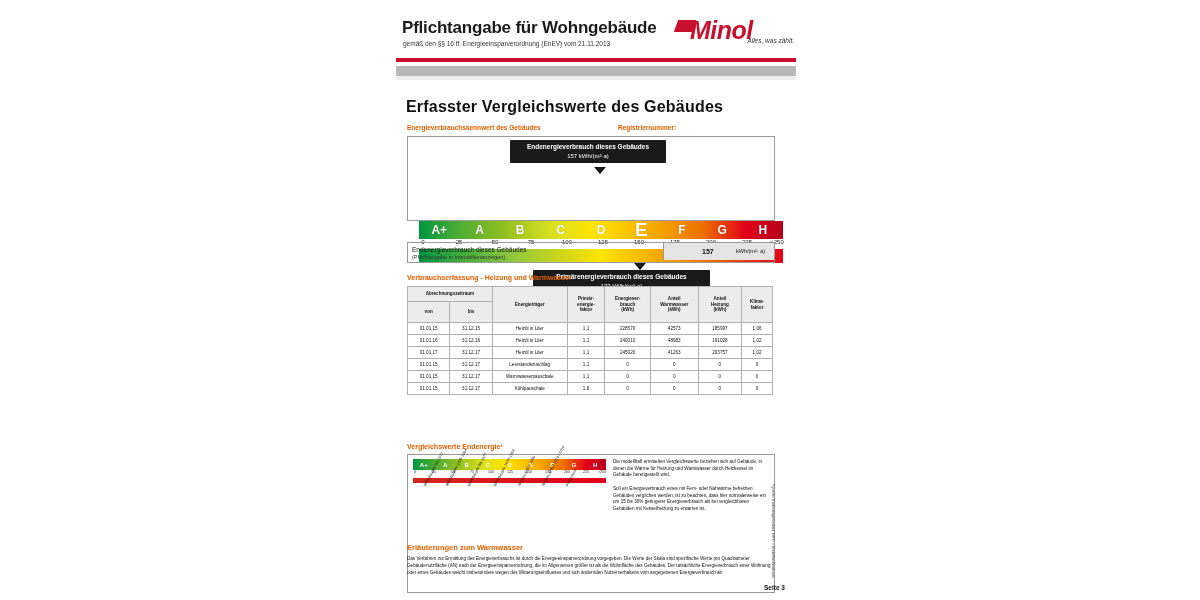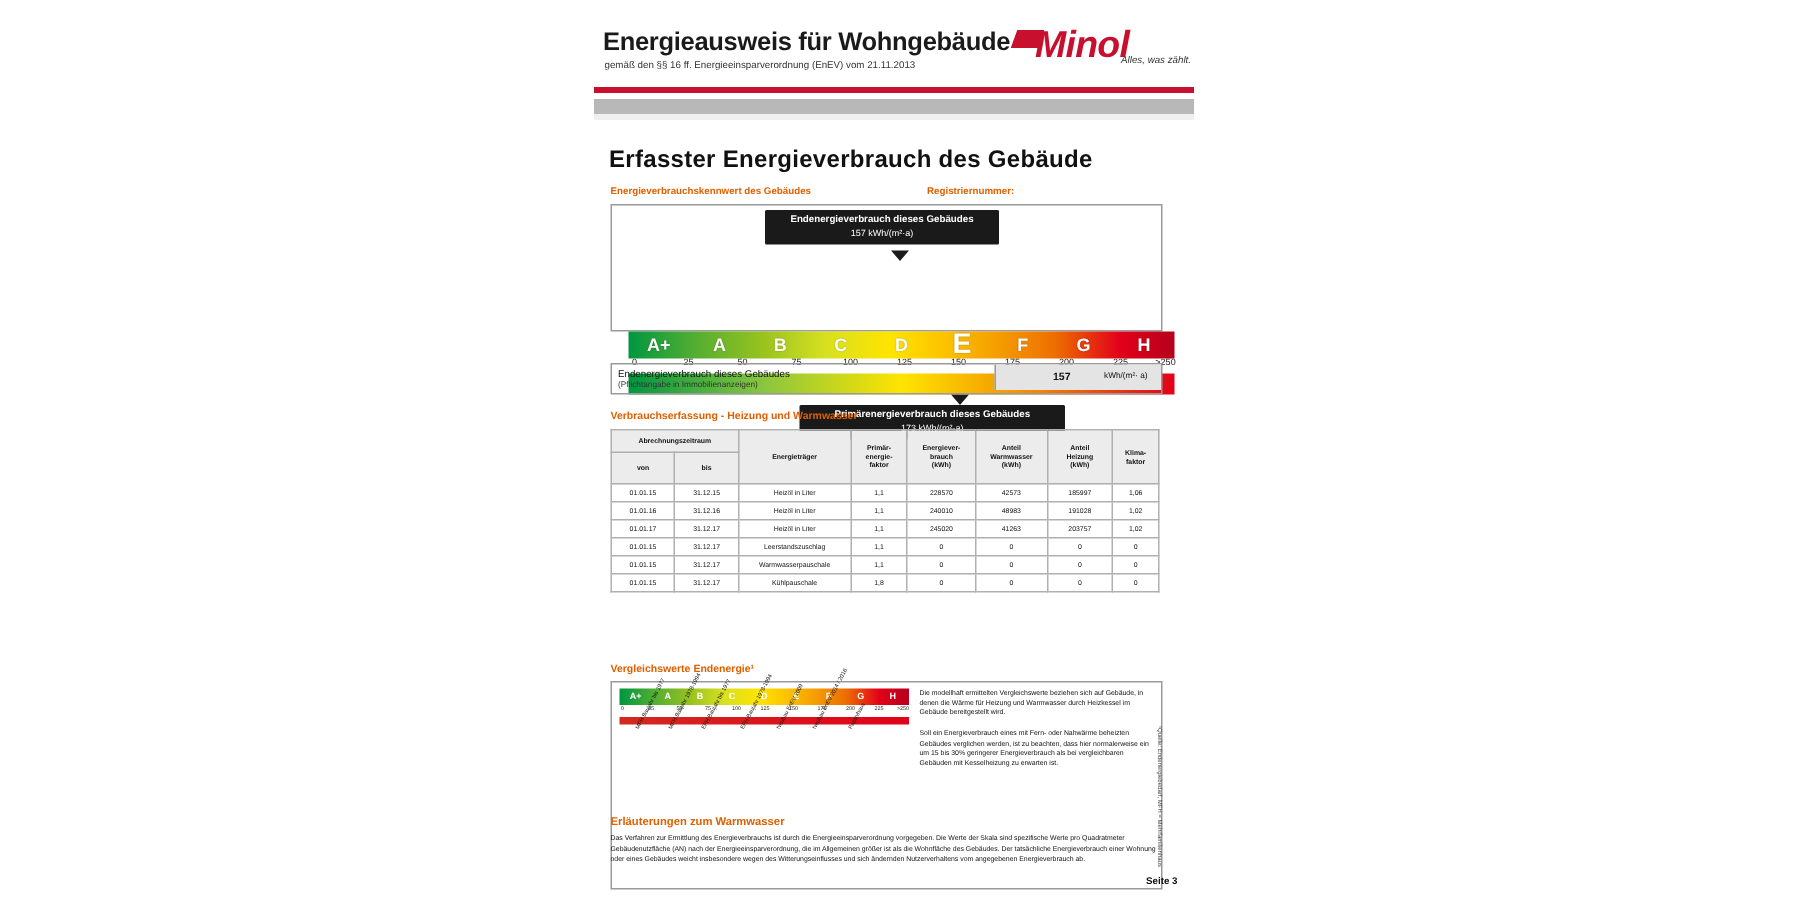--- a/index.html
+++ b/index.html
@@ -174,35 +174,35 @@
   .pagenum{
     position:absolute;right:11px;top:500px;font-size:6.5px;font-weight:bold;color:#111;
   }
 </style>
 </head>
 <body>
 
 <div class="page">
 
   <div class="header">
-    <div class="h-title">Energieausweis für Wohngebäude</div>
+    <div class="h-title">Pflichtangabe für Wohngebäude</div>
     <div class="h-sub">gemäß den §§ 16 ff. Energieeinsparverordnung (EnEV) vom 21.11.2013</div>
     <div class="logo">
       <div class="logo-slash"></div>
       <div class="logo-word">Minol</div>
       <div class="logo-tag">Alles, was zählt.</div>
     </div>
   </div>
   <div class="redline"></div>
   <div class="greyband"></div>
   <div class="greyband2"></div>
 
   <div class="sheet">
 
-    <div class="sec-title">Erfasster Energieverbrauch des Gebäude</div>
+    <div class="sec-title">Erfasster Vergleichswerte des Gebäudes</div>
     <div class="lbl-verbr">Energieverbrauchskennwert des Gebäudes</div>
     <div class="lbl-reg">Registriernummer:</div>
 
     <div class="scalebox">
 
       <div class="callout" style="left:102px;top:3px;width:144px;">
         <span class="big">Endenergieverbrauch dieses Gebäudes</span>
         <span>157 kWh/(m²·a)</span>
       </div>
       <div class="callout-tip" style="left:186px;top:30px;"></div>

